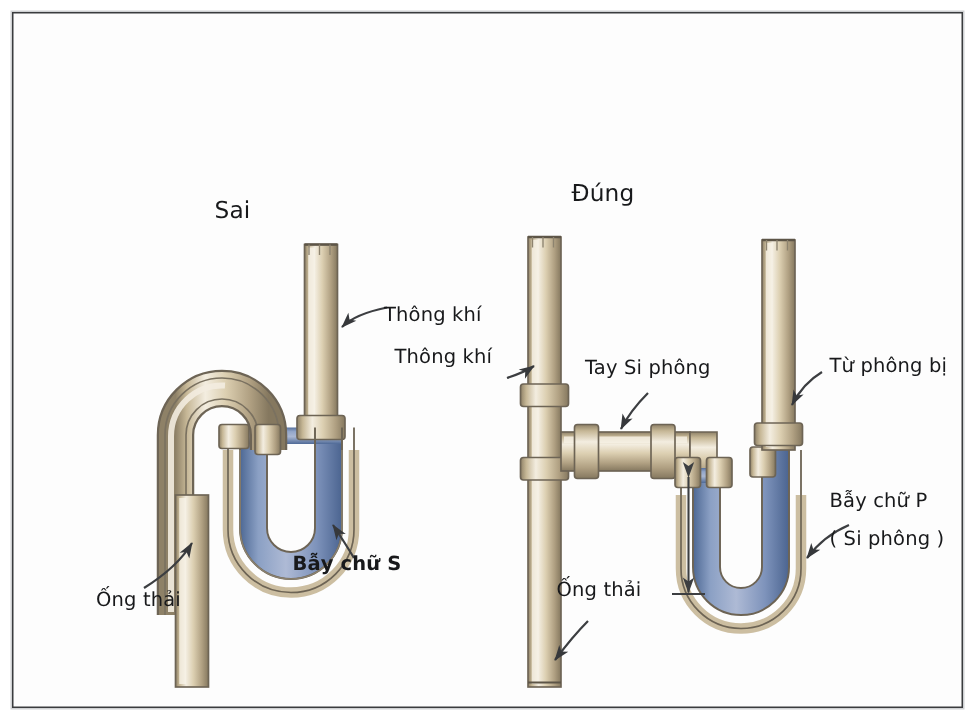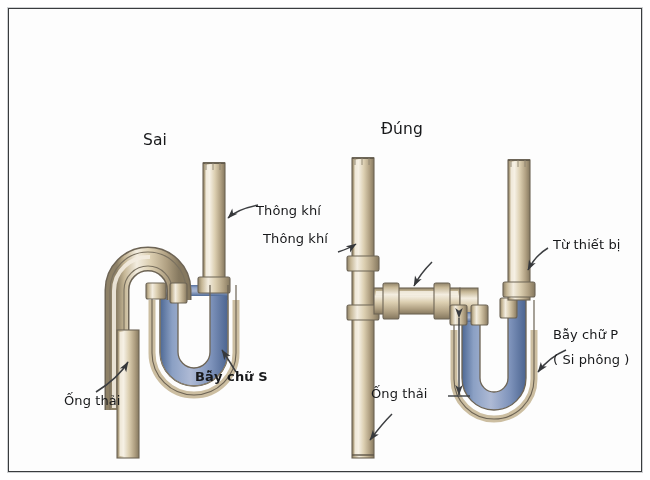--- a/index.html
+++ b/index.html
@@ -207,18 +207,19 @@
 
   <div class="lbl heading" style="left:112px;top:131px;margin-left:31px;">Sai</div>
   <div class="lbl heading" style="left:381px;top:120px;">Đúng</div>
 
   <div class="lbl" style="left:256px;top:203px;">Thông khí</div>
   <div class="lbl" style="left:263px;top:231px;">Thông khí</div>
 
   <div class="lbl" style="left:64px;top:393px;">Ống thải</div>
   <div class="lbl" style="left:195px;top:369px;font-weight:bold;">Bẫy chữ S</div>
 
-  <div class="lbl" style="left:553px;top:237px;">Từ thiết bị</div>
+  <div class="lbl" style="left:390px;top:238px;">Tay Si phông</div>
+  <div class="lbl" style="left:553px;top:237px;">Từ phông bị</div>
   <div class="lbl" style="left:553px;top:327px;text-align:center;">Bẫy chữ P</div>
   <div class="lbl lbl-sm" style="left:553px;top:352px;">( Si phông )</div>
   <div class="lbl" style="left:371px;top:386px;">Ống thải</div>
 
 </div>
 
 </body></html>

